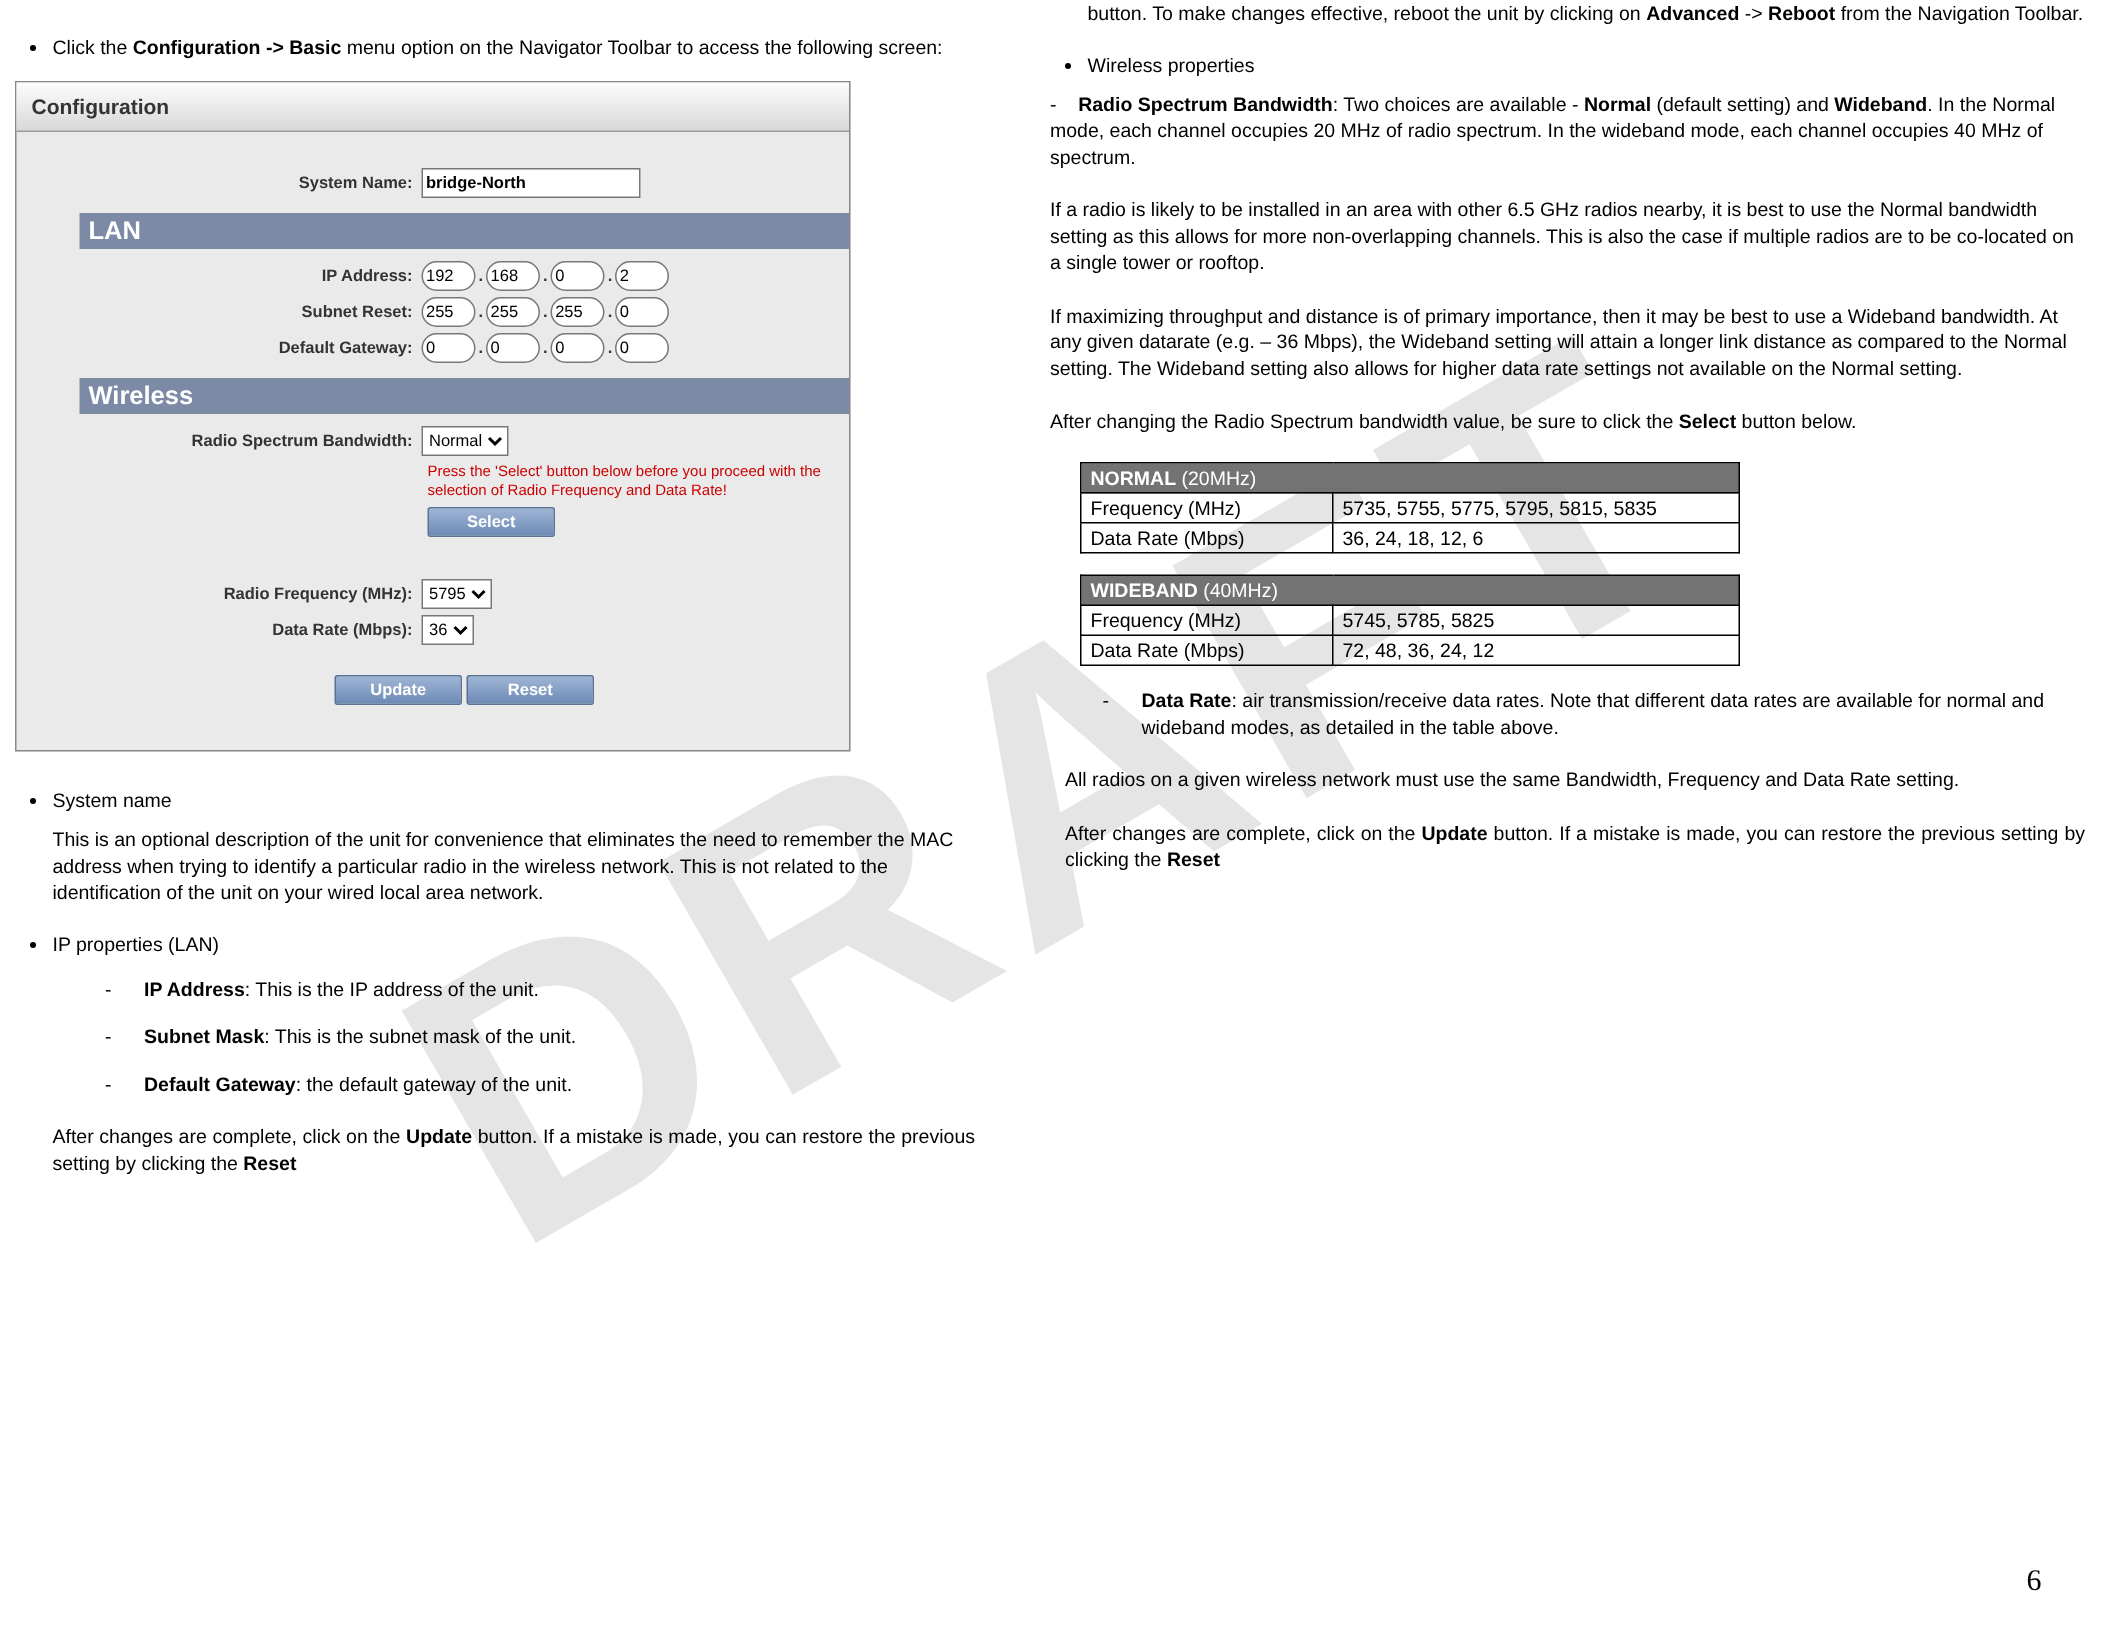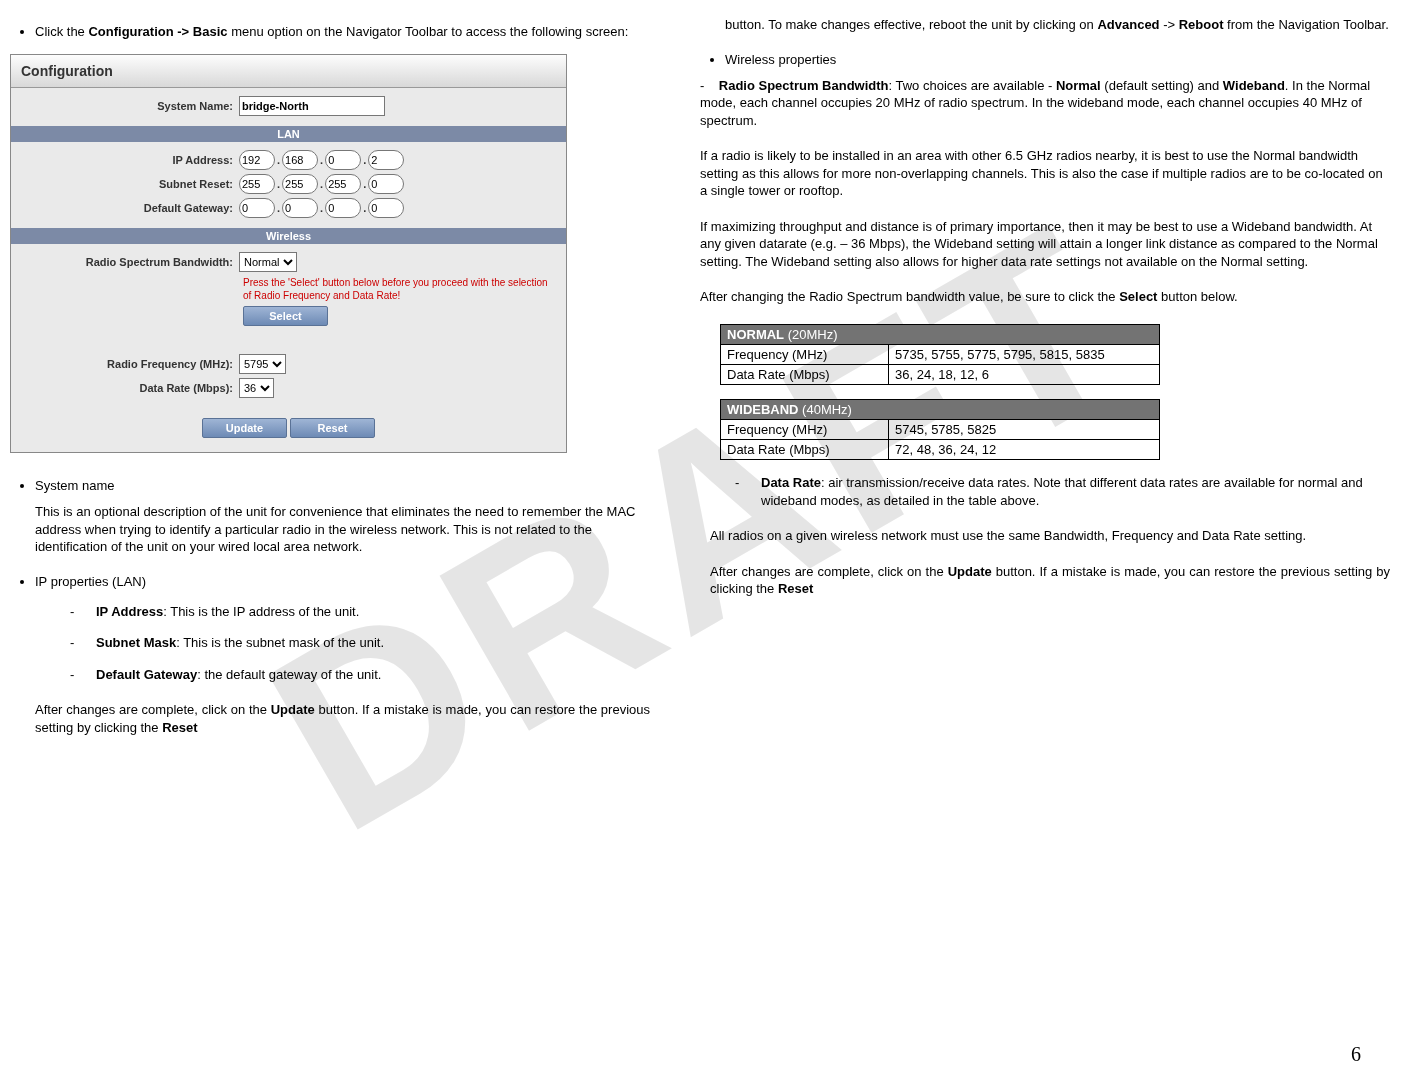--- a/index.html
+++ b/index.html
@@ -7,28 +7,28 @@
   .watermark{position:absolute;top:50%;left:50%;transform:translate(-50%,-55%) rotate(-30deg);font-size:260px;font-weight:bold;color:rgba(0,0,0,0.10);letter-spacing:10px;pointer-events:none;user-select:none;font-family:Arial,sans-serif;}
   .col{position:absolute;top:0;width:640px;}
   .col.left{left:10px;}
   .col.right{left:690px;}
   ul.bul{list-style:disc;padding-left:25px;margin:0;}
   ul.bul>li{margin-bottom:4px;}
   .para{margin:10px 0 18px 0;line-height:1.35;}
   .indent{margin-left:35px;}
   .configbox{border:1px solid #888;background:#eaeaea;width:555px;margin:15px 0 25px 0;font-family:Tahoma,Arial,sans-serif;font-size:11px;}
   .cb-title{background:linear-gradient(#fdfdfd,#d8d8d8);border-bottom:1px solid #999;padding:8px 10px;font-weight:bold;font-size:14px;color:#333;}
-  .cb-body{padding:4px 12px;}
+  .cb-body{padding:20px 12px;margin-left:42px;}
   .cb-row{display:flex;align-items:center;margin:4px 0;}
   .cb-row label{width:210px;text-align:right;font-weight:bold;color:#333;margin-right:6px;font-size:11px;}
   .cb-row input[type=text]{border:1px solid #777;background:#fff;height:18px;font-size:11px;padding:0 2px;}
   .sysname{width:140px;font-weight:bold;}
   .oct{width:30px;text-align:left;border-radius:10px;}
   .dot{margin:0 2px;color:#333;font-weight:bold;}
-  .cb-sec{background:#7c8aa6;color:#fff;font-weight:bold;padding:2px 6px;margin:10px -12px 8px -12px;font-size:11px;text-align:center;}
+  .cb-sec{background:#7c8aa6;color:#fff;font-weight:bold;padding:2px 6px;margin:10px -12px 8px -12px;font-size:17px;}
   select{border:1px solid #777;background:#fff;font-size:11px;height:20px;}
   .warn{color:#c00;font-size:10px;line-height:1.3;margin:4px 0 4px 220px;}
   .btn{display:inline-block;background:linear-gradient(#9fb5d5,#6d8ab5);color:#fff;border:0;height:20px;width:85px;font-size:11px;font-weight:bold;cursor:default;border:1px solid #5a7296;border-radius:2px;}
   .btnrow{text-align:center;margin:20px 0 10px 0;}
   .dash{list-style:none;padding-left:35px;margin:0 0 18px 0;}
   .dash>li{position:relative;margin:0 0 14px 0;padding-left:26px;line-height:1.35;}
   .dash>li::before{content:"-";position:absolute;left:0;}
   table.freq{border-collapse:collapse;width:440px;margin:6px 0 14px 30px;font-size:13px;}
   table.freq td,table.freq th{border:1px solid #000;padding:2px 6px;text-align:left;vertical-align:top;font-weight:normal;}
   table.freq .hdr{background:#737373;color:#fff;font-weight:bold;}
@@ -126,21 +126,21 @@
           <li><b>Default Gateway</b><span>: the default gateway of the unit.</span></li>
         </ul>
         <div class="para just">
           <span>After changes are complete, click on the </span><b>Update</b><span> button.  If a mistake is made, you can restore the previous setting by clicking the </span><b>Reset</b>
         </div>
       </li>
     </ul>
   </div>
 
   <div class="col right" style="width:700px;">
-    <div class="para just indent" style="margin-top:16px;">
+    <div class="para just indent" style="margin-top:0;">
       <span>button.  To make changes effective, reboot the unit by clicking on </span><b>Advanced</b><span> -&gt; </span><b>Reboot</b><span> from the Navigation Toolbar.</span>
     </div>
 
     <ul class="bul" style="margin-left:10px;">
       <li>Wireless properties</li>
     </ul>
 
     <div class="para" style="margin-left:10px;">
       -&nbsp;&nbsp;&nbsp;&nbsp;<b>Radio Spectrum Bandwidth</b><span>:  Two choices are available - </span><b>Normal</b><span> (default setting) and </span><b>Wideband</b><span>.   In the Normal mode, each channel occupies 20 MHz of radio spectrum.  In the wideband mode, each channel occupies 40 MHz of spectrum.</span>
     </div>

